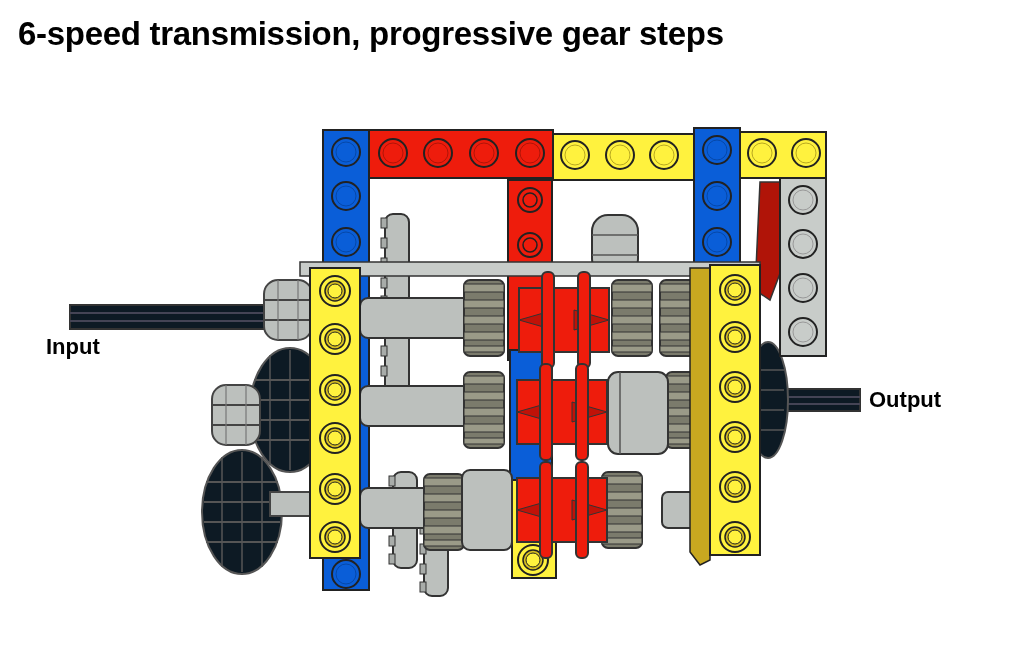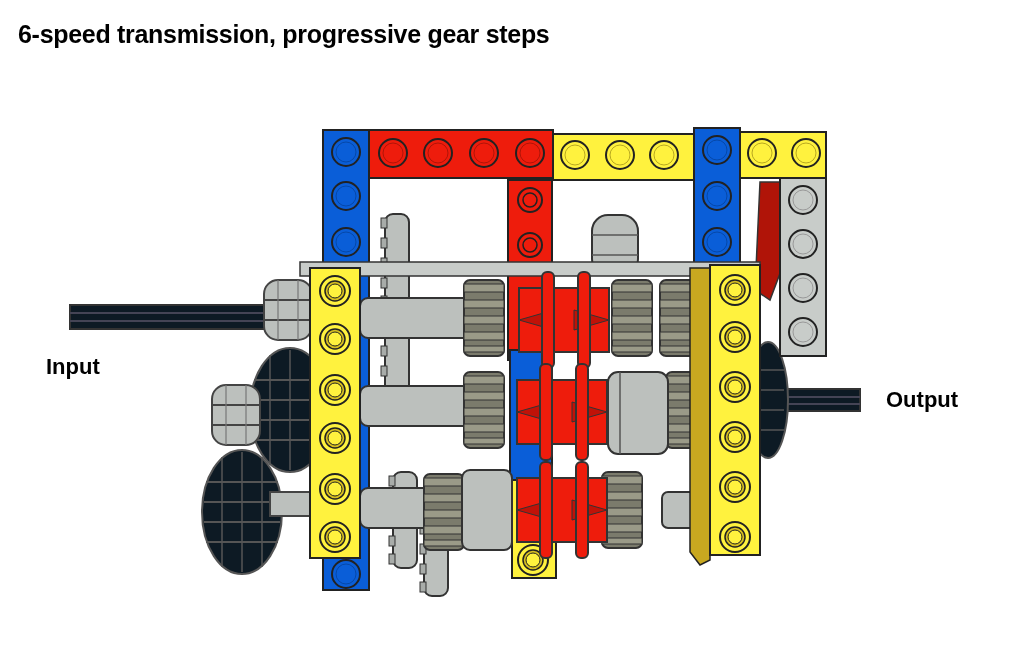--- a/index.html
+++ b/index.html
@@ -1,20 +1,20 @@
 <!DOCTYPE html>
 <html><head>
 <meta charset="utf-8">
 <style>
   html, body { margin:0; padding:0; background:#ffffff; }
   body { width:1020px; height:650px; position:relative; overflow:hidden; font-family:"Liberation Sans", sans-serif; }
-  .title { position:absolute; left:18px; top:12px; font-size:25px; font-weight:bold; color:#000; line-height:44px; letter-spacing:-0.3px; }
+  .title { position:absolute; left:18px; top:12px; font-size:33px; font-weight:bold; color:#000; line-height:44px; letter-spacing:-0.3px; }
   .label { position:absolute; font-size:22px; font-weight:bold; color:#000; }
-  #input-label { left:46px; top:354px; }
-  #output-label { left:869px; top:387px;margin-left:17px; }
+  #input-label { left:46px; top:334px; }
+  #output-label { left:869px; top:387px; }
   svg { position:absolute; left:0; top:0; }
 </style>
 </head>
 <body>
 
 <div class="title">
   <div>6-speed transmission, progressive gear steps</div>
 </div>
 
 <svg width="1020" height="650" viewBox="0 0 1020 650">

